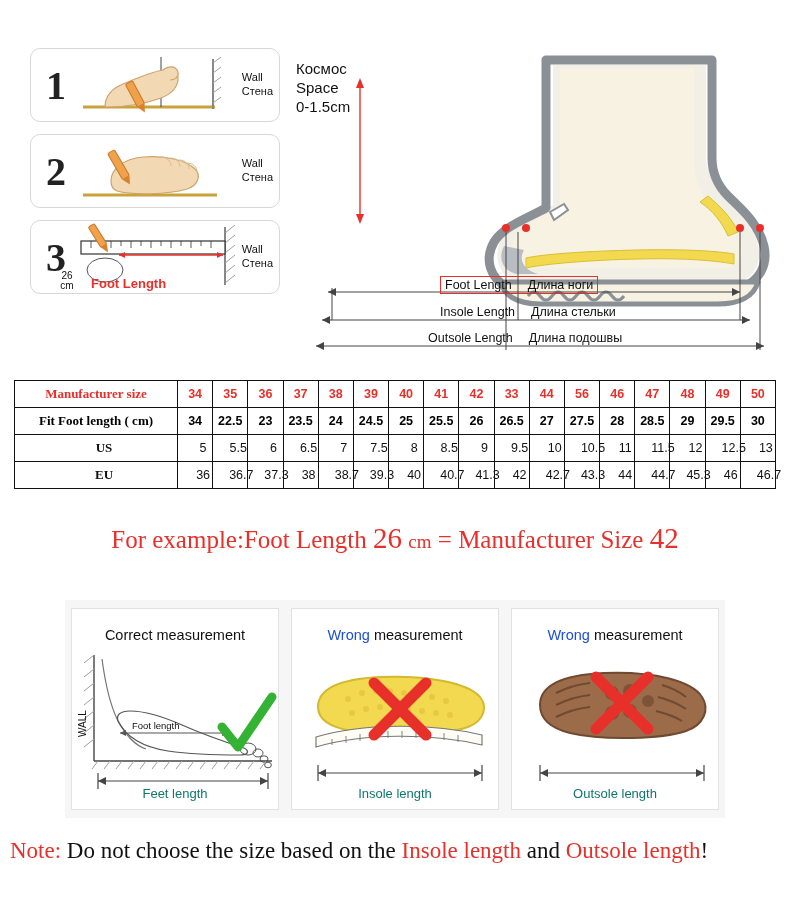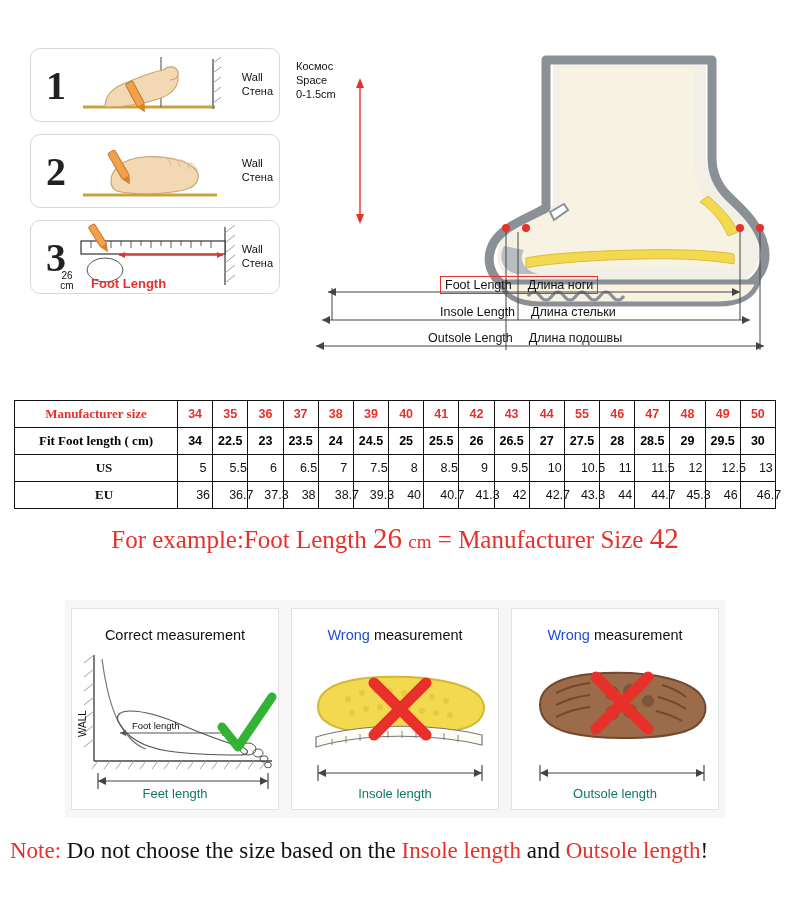--- a/index.html
+++ b/index.html
@@ -92,21 +92,21 @@
     position: absolute;
     left: 288px;
     top: 20px;
     width: 492px;
     height: 345px;
   }
   .space-label {
     position: absolute;
     left: 8px;
     top: 40px;
-    font-size: 11px;
+    font-size: 15px;
     line-height: 1.25;
     color: #111;
   }
   .dim-label {
     position: absolute;
     font-size: 12.5px;
     color: #111;
     white-space: nowrap;
   }
   .dim-label.boxed {
@@ -119,21 +119,20 @@
   .size-table-wrap {
     position: absolute;
     left: 14px;
     top: 380px;
     width: 762px;
   }
   table.size-table {
     border-collapse: collapse;
     width: 762px;
     table-layout: fixed;
-    margin-top: 20px;
   }
   table.size-table td {
     border: 1px solid #111;
     text-align: center;
     font-size: 12.5px;
     height: 26px;
     padding: 0;
     font-family: "Liberation Sans", sans-serif;
   }
   table.size-table td.rowhead {
@@ -433,23 +432,23 @@
         <td class="rowhead">Manufacturer size</td>
         <td>34</td>
         <td>35</td>
         <td>36</td>
         <td>37</td>
         <td>38</td>
         <td>39</td>
         <td>40</td>
         <td>41</td>
         <td>42</td>
-        <td>43</td>
+        <td>33</td>
         <td>44</td>
-        <td>55</td>
+        <td>56</td>
         <td>46</td>
         <td>47</td>
         <td>48</td>
         <td>49</td>
         <td>50</td>
       </tr>
       <tr class="r2">
         <td class="rowhead">Fit Foot length ( cm)</td>
         <td>34</td>
         <td>22.5</td>

